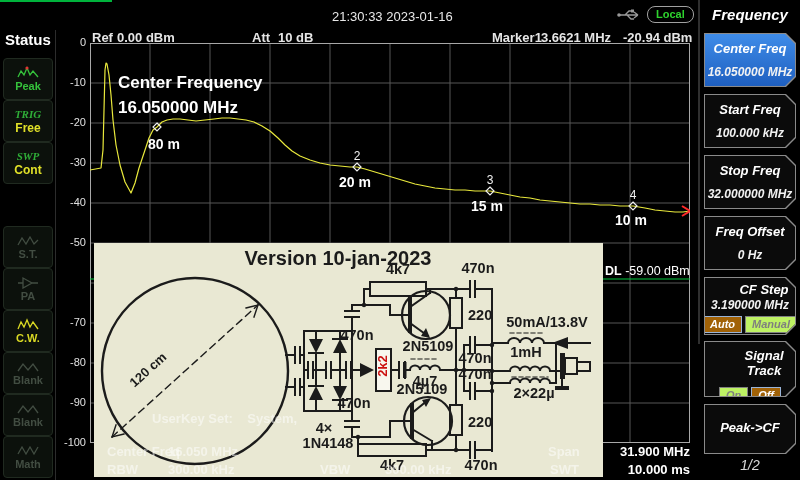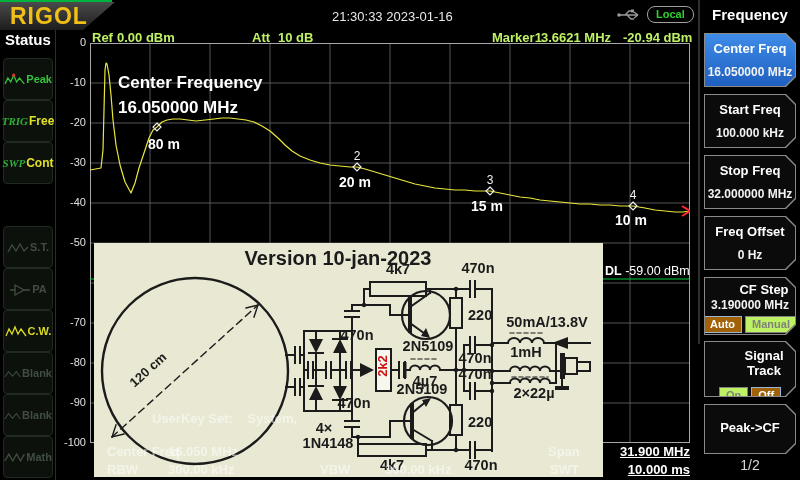--- a/index.html
+++ b/index.html
@@ -15,40 +15,40 @@
              clip-path:polygon(0 0,115px 0,83px 100%,0 100%);}
   .logotext{position:absolute;left:10px;top:1px;font-size:23px;font-weight:900;color:#f0c017;letter-spacing:1px;}
   .clock{position:absolute;left:332px;top:9px;font-size:13px;color:#e8e8e8;}
   .localbadge{position:absolute;left:647px;top:6px;height:15px;line-height:15px;padding:0 8px;
               border:1px solid #a0a0a0;border-radius:8px;color:#2ed32e;font-size:11px;font-weight:bold;}
 
   
   .statuscol{position:absolute;left:0;top:0;width:55px;height:480px;background:#000;border-right:1px solid #2c2c2c;}
   .statustitle{position:absolute;left:5px;top:31px;font-size:15px;font-weight:bold;color:#fff;}
   .tile{position:absolute;left:3px;width:48px;height:40px;background:#0c110c;border:1px solid #202a20;
-        border-radius:4px;display:flex;align-items:center;justify-content:center;
+        border-radius:4px;display:flex;flex-direction:column;align-items:center;justify-content:center;
         gap:1px;font-size:11px;font-weight:bold;}
   .tile svg{display:block;}
   .tile.green{color:#35c23c;} .tile.yellow{color:#d9d924;} .tile.dim{color:#424d42;}
   .tile .prefix{font-family:Liberation Serif, serif;font-style:italic;font-weight:bold;font-size:11px;color:#2fae38;}
   .tile .tval{color:#e0e028;font-size:12px;font-weight:bold;}
 
   
-  .ptext{position:absolute;top:30px;font-size:13px;color:#bef264;white-space:pre;text-align:center;}
+  .ptext{position:absolute;top:30px;font-size:13px;color:#e5e5e5;white-space:pre;text-align:center;}
   .plabel{font-weight:bold;} .pval{font-weight:600;}
   .ytick{position:absolute;left:55px;width:31px;text-align:right;font-size:11px;color:#e0e0e0;}
   .annot{position:absolute;left:118px;top:70px;color:#fff;font-size:17px;font-weight:600;line-height:25px;white-space:pre;}
   .dltext{position:absolute;left:605px;top:264px;font-size:12.5px;color:#fff;white-space:pre;}
 
   
   .faint{position:absolute;font-size:13px;font-weight:600;color:rgba(255,255,255,0.52);white-space:pre;}
-  .bright{position:absolute;font-size:13px;font-weight:600;color:#fff;text-align:right;white-space:pre;text-decoration:underline;}
-
-  
-  .menu{position:absolute;left:698px;top:0;width:102px;height:344px;background:#000;border-left:2px solid #2f2f2f;box-sizing:border-box;}
+  .bright{position:absolute;font-size:13px;font-weight:600;color:#fff;text-align:right;white-space:pre;}
+
+  
+  .menu{position:absolute;left:698px;top:0;width:102px;height:344px;background:#000;border-left:2px solid #2f2f2f;box-sizing:border-box;font-style:italic;}
   .menutitle{position:absolute;left:0;top:6px;width:100px;text-align:center;font-size:15px;font-weight:bold;color:#fff;}
   .mbtn{position:absolute;left:4px;width:92px;background:#8a8a8a;padding:1px;box-sizing:border-box;
         clip-path:polygon(0 0,calc(100% - 10px) 0,100% 10px,100% calc(100% - 10px),calc(100% - 10px) 100%,0 100%);}
   .mbtn-in{width:100%;height:100%;background:#0b0b0b;box-sizing:border-box;
         clip-path:polygon(0 0,calc(100% - 10px) 0,100% 10px,100% calc(100% - 10px),calc(100% - 10px) 100%,0 100%);}
   .mbtn-in.active{background:linear-gradient(180deg,#3f8ce8,#1e5fc0);}
   .mbtn-label{padding-top:7px;text-align:center;font-size:13px;font-weight:bold;color:#fff;}
   .mbtn-value{padding-top:9px;text-align:center;font-size:12px;font-weight:bold;color:#f2f2f2;}
   .compact .mbtn-label{padding-top:4px;margin-left:28px;} .compact .mbtn-value{padding-top:1px;}
   .single .mbtn-label{padding-top:0;line-height:46px;}
@@ -255,23 +255,20 @@
   <span class="faint" style="left:168px;top:462px">300.00 kHz</span>
   <span class="faint" style="left:320px;top:462px">VBW</span>
   <span class="faint" style="left:385px;top:462px">300.00 kHz</span>
   <span class="faint" style="left:548px;top:444px">Span</span>
   <span class="bright" style="left:608px;top:444px;width:82px">31.900 MHz</span>
   <span class="faint" style="left:550px;top:462px">SWT</span>
   <span class="bright" style="left:608px;top:462px;width:82px">10.000 ms</span>
 
   <div class="topbar">
     <div class="greenstrip"></div>
-    <div class="logowedge">
-      <div class="logotext">RIGOL</div>
-    </div>
     <span class="clock">21:30:33 2023-01-16</span>
     <svg class="abs" style="left:616px;top:8px" width="26" height="14" viewBox="0 0 26 14">
       <g stroke="#9a9a9a" stroke-width="1.3" fill="none">
         <path d="M3,7 H22 M22,7 L18,4 M22,7 L18,10 M9,7 L13,3 H16 M11,7 L15,11 H18"></path>
       </g>
       <circle cx="3" cy="7" r="1.8" fill="#9a9a9a"></circle>
       <rect x="15" y="1.5" width="3" height="3" fill="#9a9a9a"></rect>
     </svg>
     <span class="localbadge">Local</span>
   </div>

